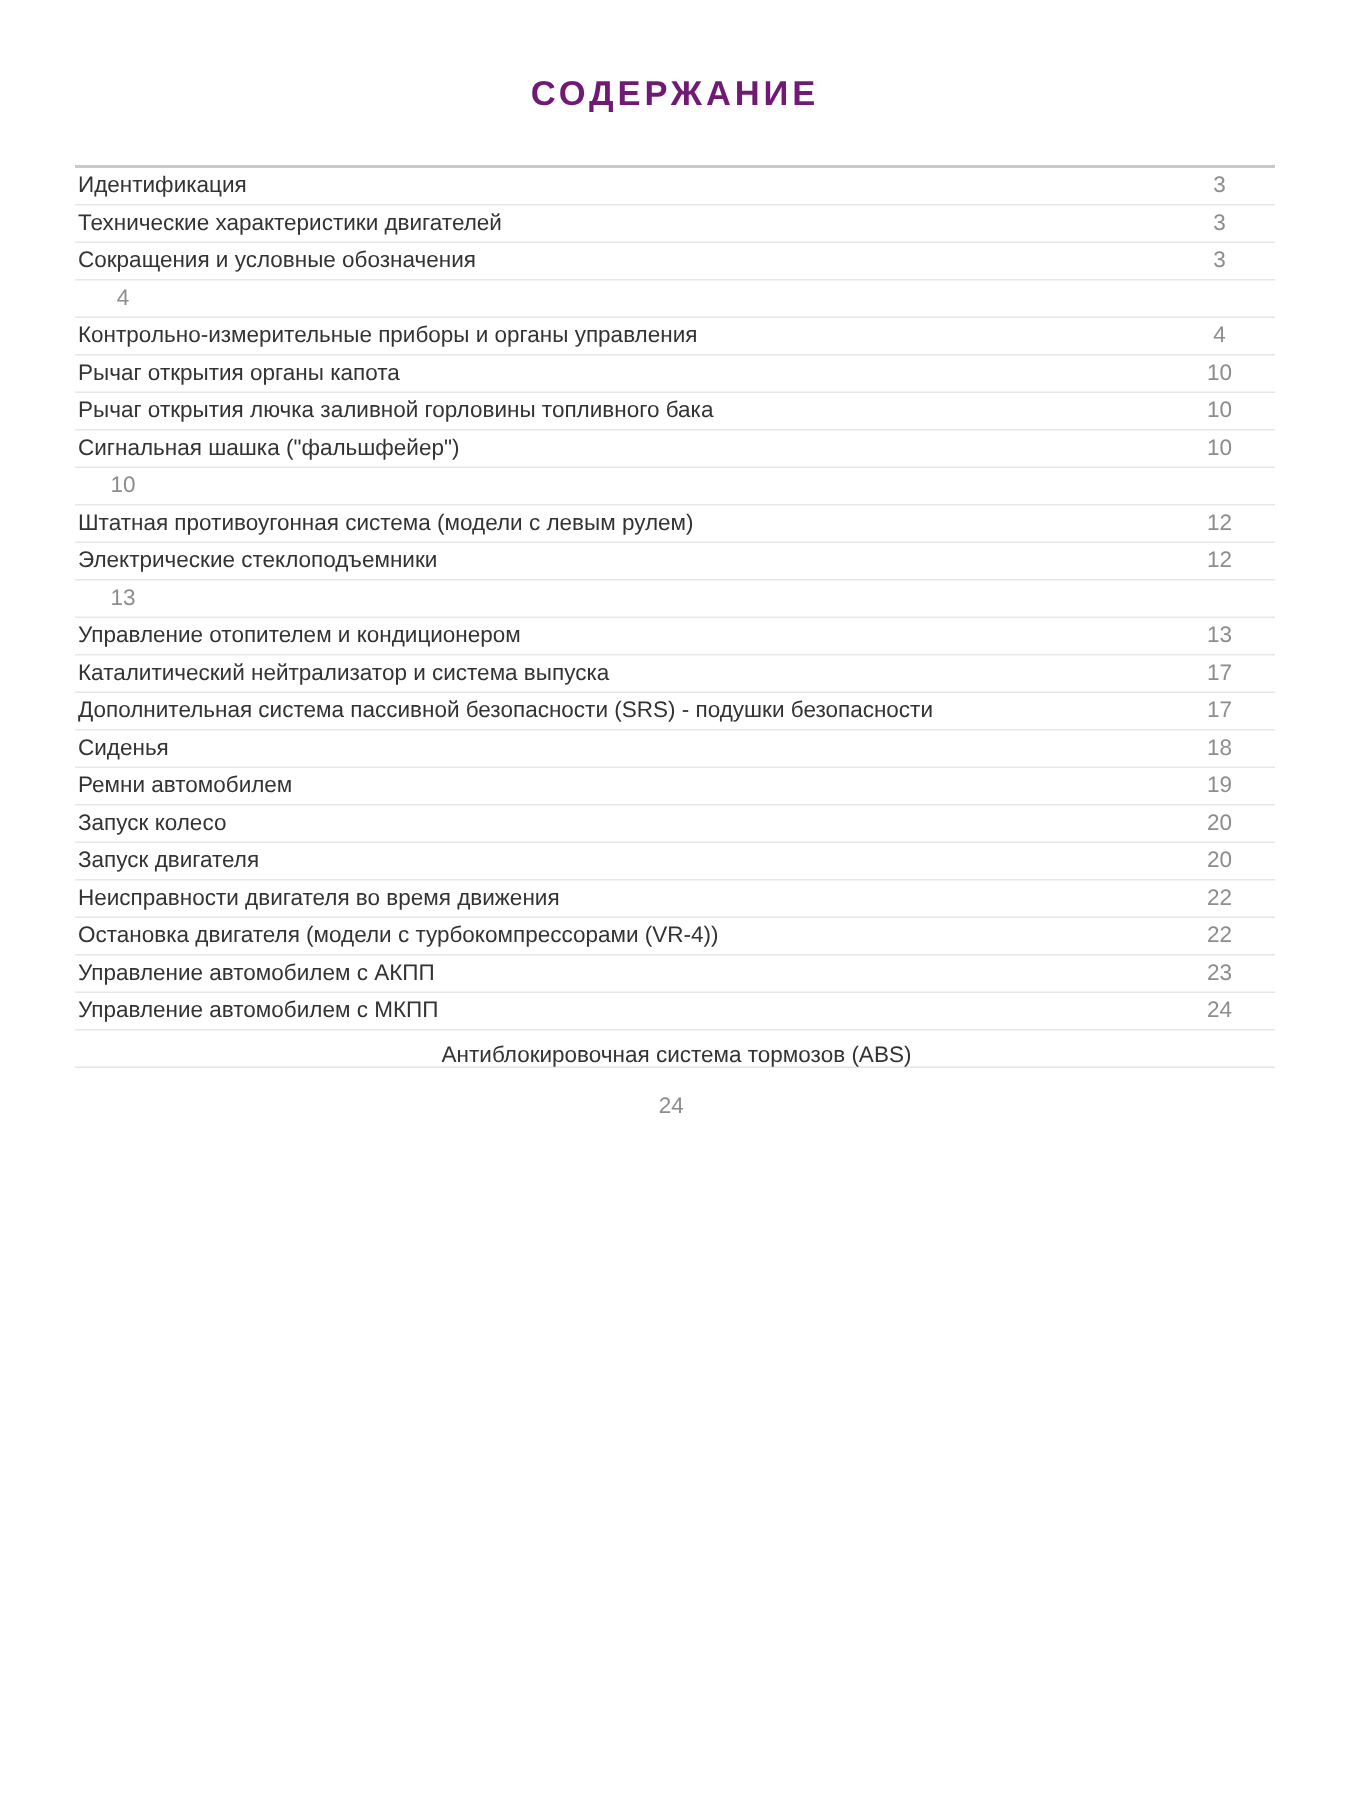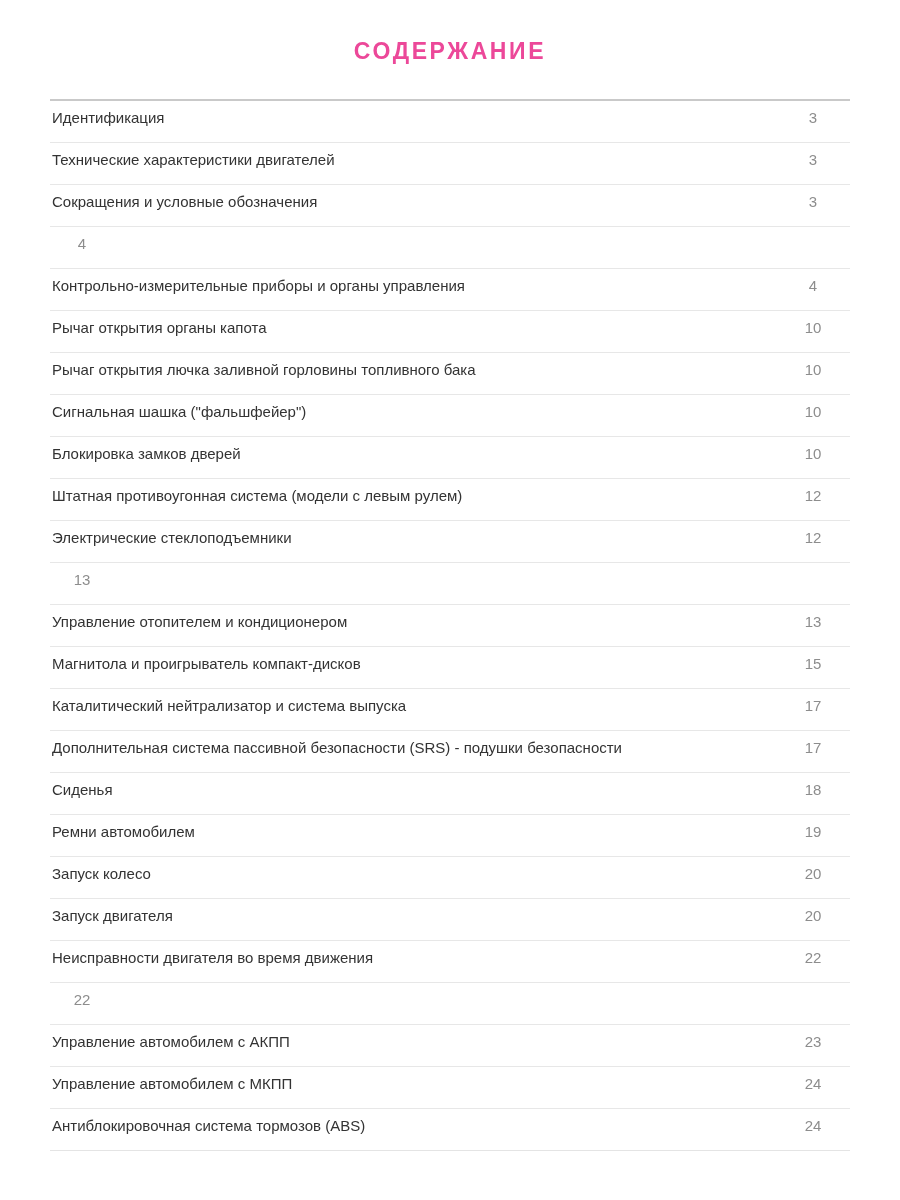--- a/index.html
+++ b/index.html
@@ -16,49 +16,50 @@
     overflow: hidden;
   }
   .page {
     position: relative;
     width: 900px;
     height: 1200px;
     background: #ffffff;
     box-sizing: border-box;
   }
   .doc-title {
-    margin: 0;
+    margin: 11px;
     padding-top: 38px;
     text-align: center;
     font-size: 23px;
     font-weight: bold;
     letter-spacing: 2.6px;
-    color: #ec4899;
+    color: #701a75;
     line-height: 1.15;
   }
   .toc {
     margin: 0;
     padding: 0;
     list-style: none;
     position: absolute;
     left: 50px;
     top: 99px;
     width: 800px;
     border-top: 2px solid #c9c9c9;
   }
   .toc-row {
     display: flex;
-    align-items: flex-start;
+    align-items: center;
     justify-content: space-between;
-    height: 42px;
+    height: 25px;
     box-sizing: border-box;
     border-bottom: 1px solid #e7e7e7;
   }
   .toc-row:last-child {
     border-bottom: 1px solid #e4e4e4;
+    flex-direction: column;
   }
   .toc-title {
     font-size: 15px;
     color: #333333;
     line-height: 34px;
     white-space: nowrap;
     flex: 0 1 auto;
     padding-left: 2px;
   }
   .toc-page {
@@ -104,41 +105,36 @@
       </li>
       <li class="toc-row">
         <span class="toc-title">Рычаг открытия лючка заливной горловины топливного бака</span>
         <span class="toc-page">10</span>
       </li>
       <li class="toc-row">
         <span class="toc-title">Сигнальная шашка ("фальшфейер")</span>
         <span class="toc-page">10</span>
       </li>
       <li class="toc-row">
-        <span class="toc-title">Блокировка замков дверей</span>
         <span class="toc-page">10</span>
       </li>
       <li class="toc-row">
         <span class="toc-title">Штатная противоугонная система (модели с левым рулем)</span>
         <span class="toc-page">12</span>
       </li>
       <li class="toc-row">
         <span class="toc-title">Электрические стеклоподъемники</span>
         <span class="toc-page">12</span>
       </li>
       <li class="toc-row">
         <span class="toc-page">13</span>
       </li>
       <li class="toc-row">
         <span class="toc-title">Управление отопителем и кондиционером</span>
         <span class="toc-page">13</span>
-      </li>
-      <li class="toc-row">
-        <span class="toc-title">Магнитола и проигрыватель компакт-дисков</span>
-        <span class="toc-page">15</span>
       </li>
       <li class="toc-row">
         <span class="toc-title">Каталитический нейтрализатор и система выпуска</span>
         <span class="toc-page">17</span>
       </li>
       <li class="toc-row">
         <span class="toc-title">Дополнительная система пассивной безопасности (SRS) - подушки безопасности</span>
         <span class="toc-page">17</span>
       </li>
       <li class="toc-row">
@@ -155,20 +151,21 @@
       </li>
       <li class="toc-row">
         <span class="toc-title">Запуск двигателя</span>
         <span class="toc-page">20</span>
       </li>
       <li class="toc-row">
         <span class="toc-title">Неисправности двигателя во время движения</span>
         <span class="toc-page">22</span>
       </li>
       <li class="toc-row">
+        <span class="toc-title">Остановка двигателя (модели с турбокомпрессорами (VR-4))</span>
         <span class="toc-page">22</span>
       </li>
       <li class="toc-row">
         <span class="toc-title">Управление автомобилем с АКПП</span>
         <span class="toc-page">23</span>
       </li>
       <li class="toc-row">
         <span class="toc-title">Управление автомобилем с МКПП</span>
         <span class="toc-page">24</span>
       </li>

